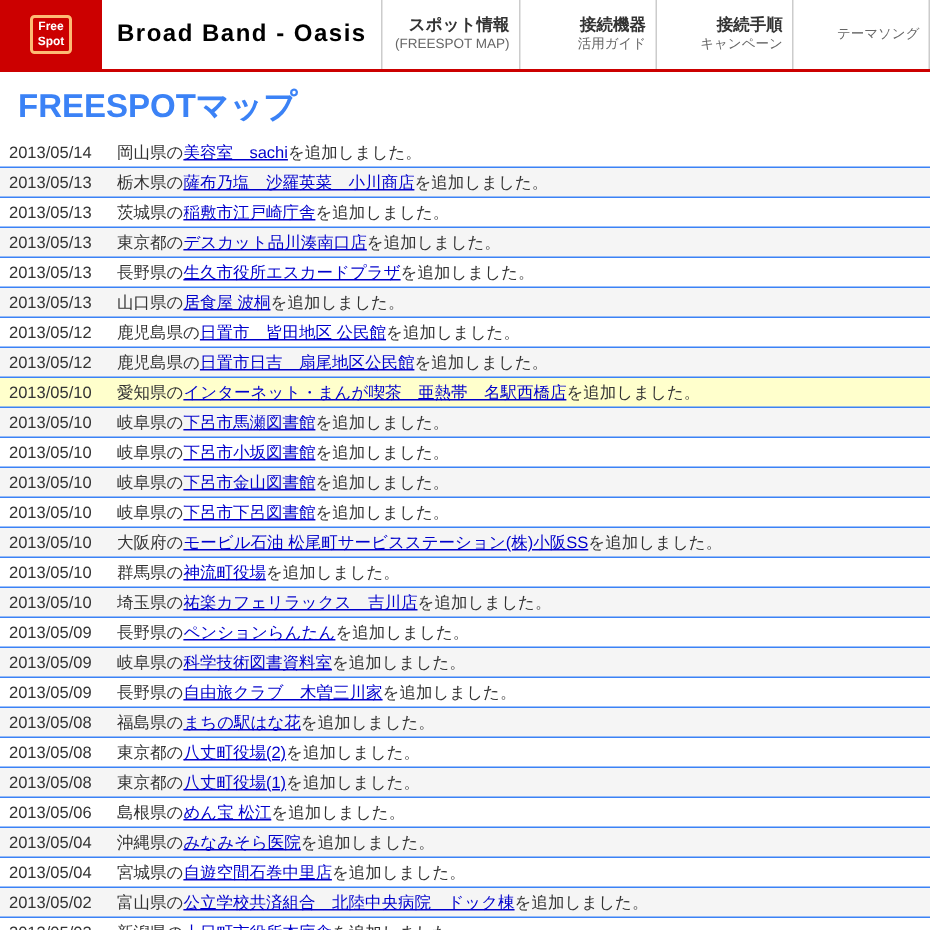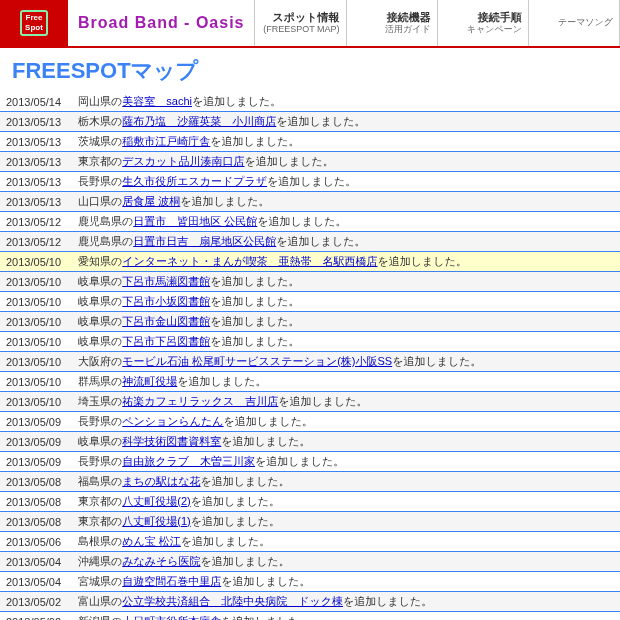--- a/index.html
+++ b/index.html
@@ -27,37 +27,37 @@
       display: flex;
       flex-direction: column;
       align-items: center;
       justify-content: center;
       padding: 2px;
       flex-shrink: 0;
     }
 
     #logo-badge {
       background: #cc0000;
-      border: 2px solid #86efac;
+      border: 2px solid #fdba74;
       border-radius: 3px;
       color: #fff;
       font-size: 8px;
       font-weight: bold;
       padding: 1px 3px;
       text-align: center;
       line-height: 1.2;
     }
 
     #brand-title {
       display: flex;
       align-items: center;
       padding: 0 10px;
       font-size: 16px;
       font-weight: bold;
-      color: #a21caf;
+      color: #000000;
       letter-spacing: 1px;
       border-right: 1px solid #ccc;
       flex-shrink: 0;
     }
 
     #nav-area {
       display: flex;
       align-items: stretch;
       flex: 1;
     }

